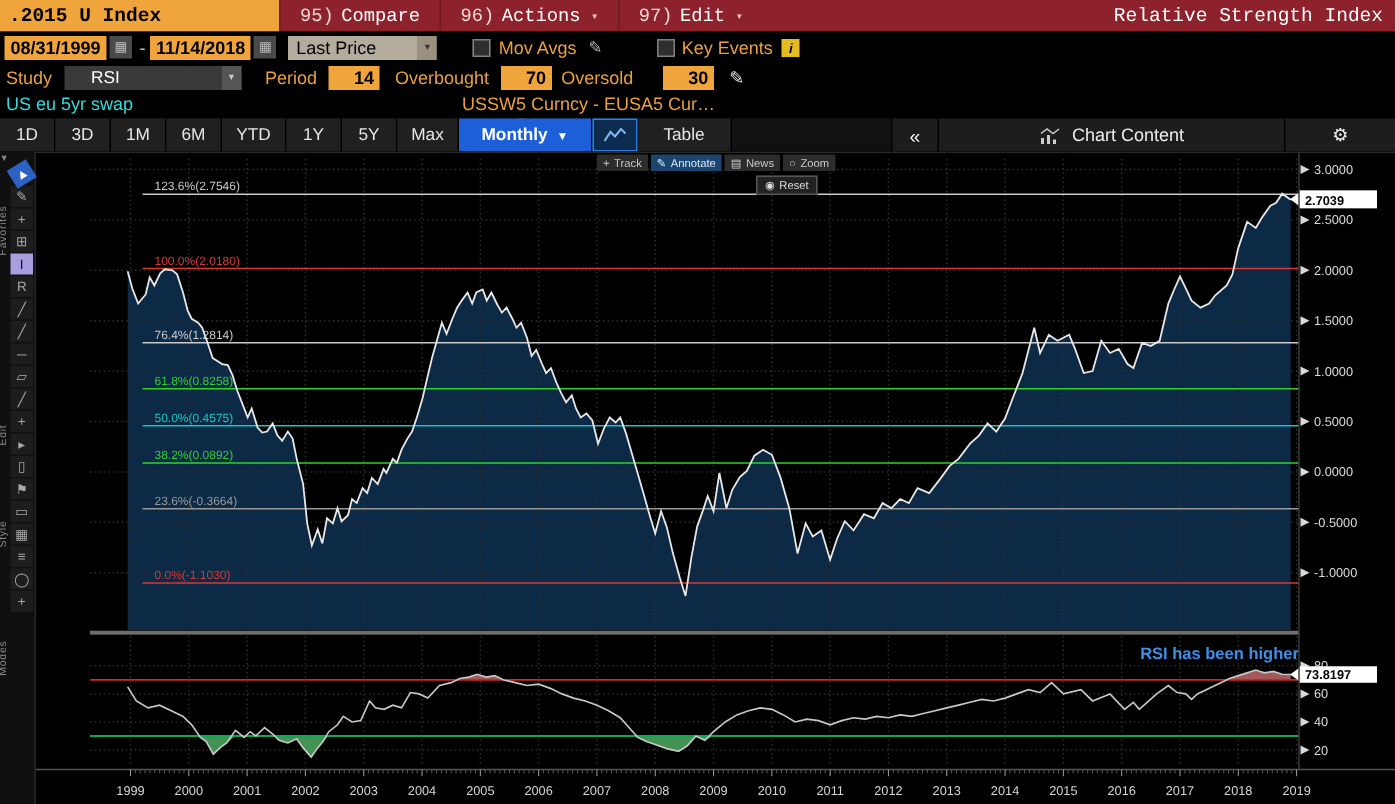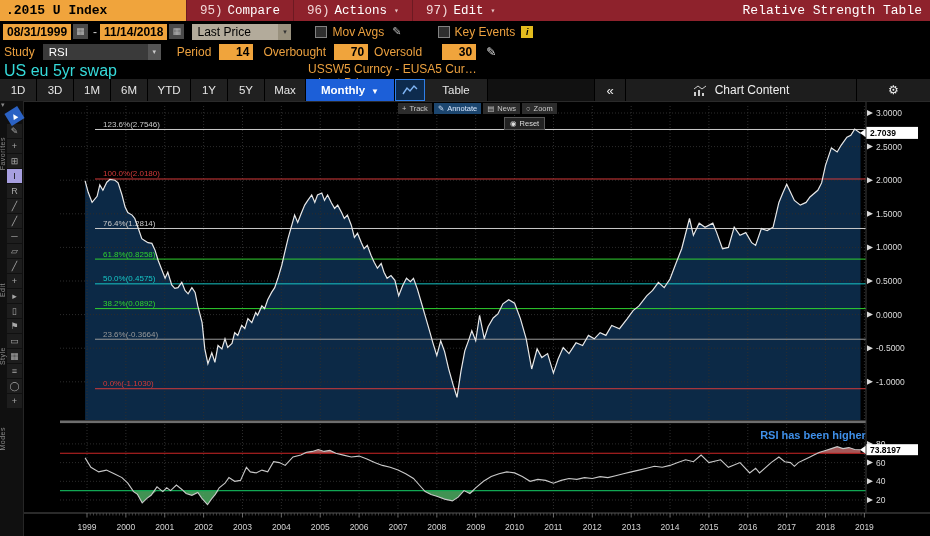--- a/index.html
+++ b/index.html
@@ -19,27 +19,27 @@
   .dropdown-tan{background:#b3ab9b;color:#000;font-size:12px;height:16px;line-height:16px;display:flex;width:99px;margin-left:6px;}
   .dropdown-tan .val{padding-left:5px;flex:1;}
   .dropdown-tan .dd-caret{width:13px;background:#99917e;color:#333;font-size:7px;text-align:center;line-height:16px;}
   .chk{width:10px;height:10px;background:#2e2e2e;border:1px solid #818181;}
   .olabel{color:#eba03f;font-size:12px;margin-left:5px;}
   .pencil{color:#b5b5b5;font-size:11px;margin-left:8px;}
   .info-ic{width:12px;height:12px;background:#e3bc1e;color:#000;font-weight:bold;font-style:italic;font-size:9px;line-height:12px;text-align:center;margin-left:6px;}
   
   .row3{position:absolute;left:0;top:42px;width:930px;height:19px;background:#000;display:flex;align-items:center;}
   .dropdown-dark{background:#3a3a3a;color:#fff;font-size:11.5px;height:16px;line-height:16px;display:flex;width:118px;margin-left:8px;}
-  .dropdown-dark .val{padding-left:6px;flex:1;}
+  .dropdown-dark .val{padding-left:18px;flex:1;}
   .dropdown-dark .dd-caret{width:13px;background:#555;color:#ccc;font-size:7px;text-align:center;line-height:16px;}
   .numbox{width:34px;background:#f0a43c;color:#000;font-weight:bold;font-size:12px;height:16px;line-height:16px;text-align:right;padding-right:4px;box-sizing:border-box;}
   .pencil-w{color:#e0e0e0;font-size:12px;margin-left:10px;}
   
   .row4{position:absolute;left:0;top:61px;width:930px;height:18px;background:#000;}
-  .swap-note{position:absolute;left:4px;top:1px;color:#35dada;font-size:16px;}
+  .swap-note{position:absolute;left:4px;top:1px;color:#35dada;font-size:12px;}
   .inst-line{position:absolute;left:308px;top:1px;font-size:12px;color:#eba03f;display:flex;flex-direction:column;}
   .inst-line .lp{margin-left:10px;}
   .inst-line .lpv{color:#0f766e;margin-left:2px;}
   
   .toolbar{position:absolute;left:0;top:79px;width:930px;height:22px;background:#111;display:flex;}
   .tb{background:#202020;border-right:1px solid #000;color:#e6e6e6;font-size:11.5px;line-height:22px;text-align:center;}
   .tb.sel-freq{background:#1c5fd8;color:#fff;font-weight:bold;}
   .tb.icon-btn{background:#0d2b4e;border:1px solid #2f7fe8;box-sizing:border-box;display:flex;align-items:center;justify-content:center;}
   .tb-spacer{width:106px;background:#111;}
   .tb-wide{background:#1d1d1d;display:flex;align-items:center;justify-content:center;gap:8px;color:#eee;font-size:12px;border-left:1px solid #000;}
@@ -73,21 +73,21 @@
   <div class="menu-item">
     <span class="num">96)</span>
     <span>Actions</span>
     <span class="menu-caret">▾</span>
   </div>
   <div class="menu-item">
     <span class="num">97)</span>
     <span>Edit</span>
     <span class="menu-caret">▾</span>
   </div>
-  <div class="rsi-title">Relative Strength Table</div>
+  <div class="rsi-title">Relative Strength Index</div>
 </div>
 
 <div class="row2">
   <div style="width:3px"></div>
   <div class="amber-field">08/31/1999</div>
   <div class="cal-btn">▦</div>
   <div class="dash">-</div>
   <div class="amber-field">11/14/2018</div>
   <div class="cal-btn">▦</div>
   <div class="dropdown-tan">

